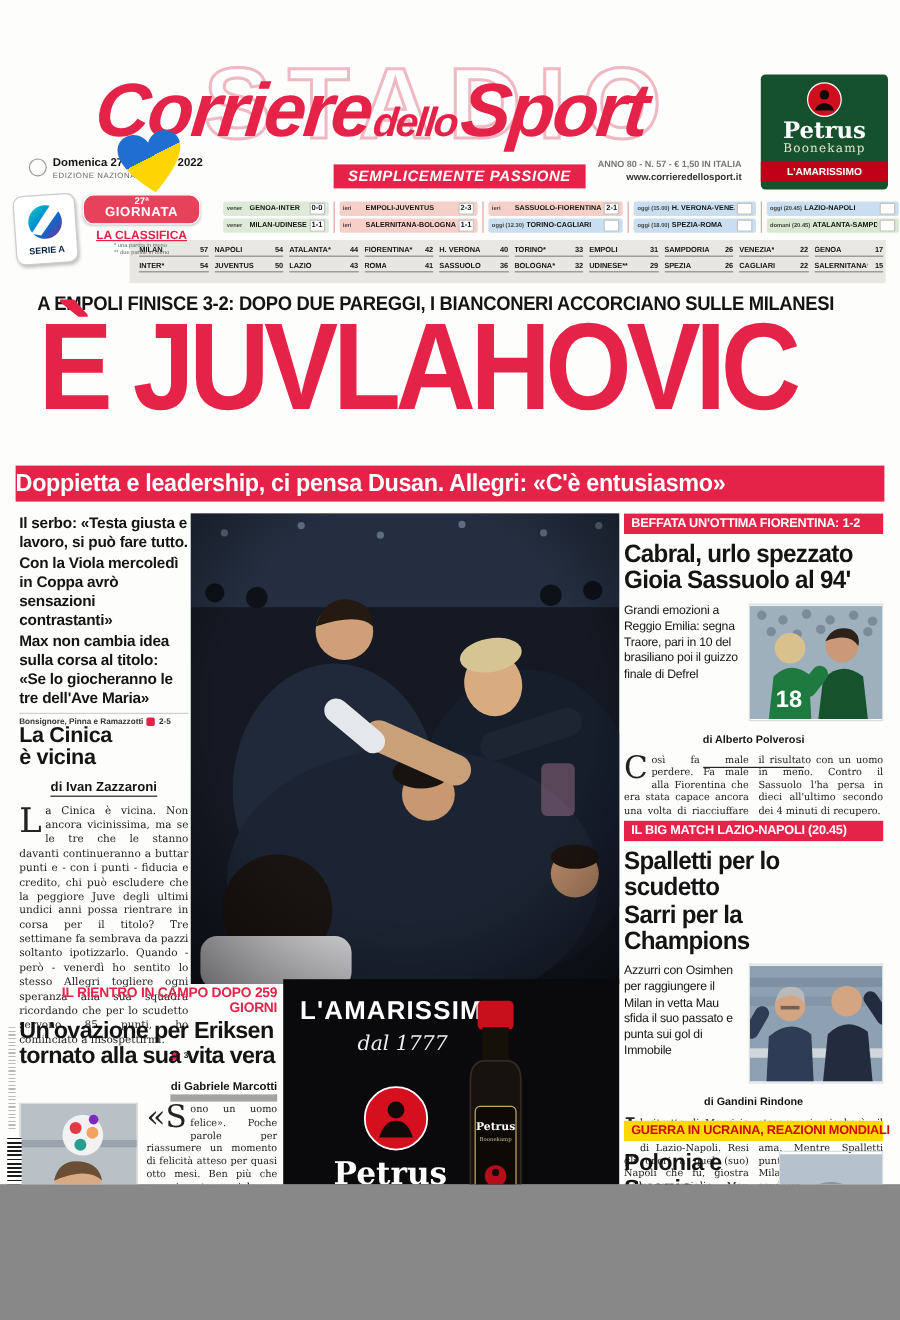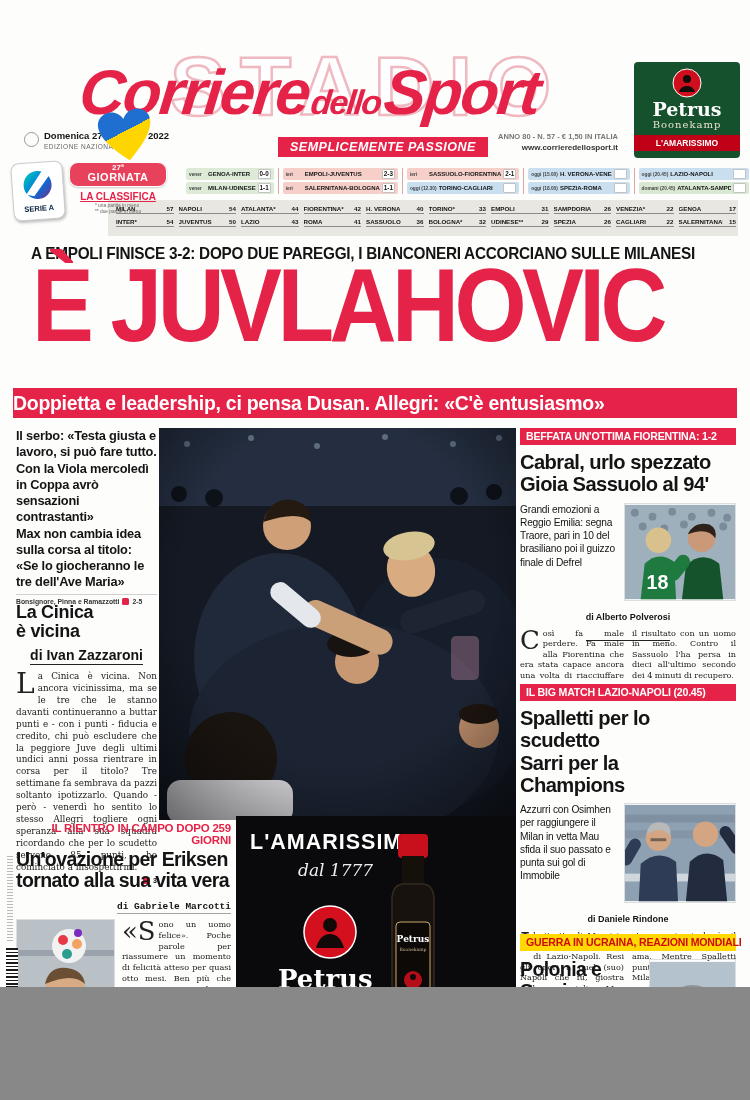--- a/index.html
+++ b/index.html
@@ -73,21 +73,21 @@
 
   
   .introcol{position:absolute;top:428px;left:16px;width:141px;}
   .intro{font-size:12.8px;font-weight:bold;line-height:1.27;letter-spacing:-.2px;}
   .byrow{display:flex;align-items:center;gap:3px;margin-top:7px;font-size:6.8px;font-weight:bold;color:#333;}
   .chip{display:inline-block;width:7px;height:7px;background:#e52248;border-radius:1.5px;flex:none;}
   .pg{font-weight:bold;}
   .cinica{position:absolute;top:594px;left:16px;width:141px;border-top:1px solid #cfcfcf;padding-top:8px;}
   .cin-t{font-size:18px;font-weight:800;line-height:1.05;letter-spacing:-.3px;}
   .cin-by{text-align:center;margin:5px 0 7px;}
-  .cin-by span{font-size:14px;font-weight:bold;border-bottom:1px solid #222;padding-bottom:1px;}
+  .cin-by span{font-size:11px;font-weight:bold;border-bottom:1px solid #222;padding-bottom:1px;}
   .serifbody{font-family:"DejaVu Serif",serif;text-align:justify;color:#222;margin:0;}
   .cin-body{font-size:8.8px;line-height:1.36;}
   .dc::first-letter{float:left;font-size:3.2em;line-height:.78;padding:2px 3px 0 0;}
   .pgrow{display:flex;justify-content:flex-end;align-items:center;gap:3px;margin-top:3px;
          font-size:7px;font-weight:bold;}
 
   .main-photo{position:absolute;top:428px;left:159px;width:357px;height:392px;background:#10141c;}
 
   .rcol{position:absolute;left:520px;width:216px;}
   .redbar{background:#e52248;color:#fff;font-size:10.6px;font-weight:800;height:17px;line-height:17px;
@@ -105,21 +105,21 @@
   .by2{display:flex;align-items:center;gap:3px;margin-top:4px;font-size:6.4px;font-weight:bold;color:#333;}
 
   .ukr-grid{display:flex;gap:7px;margin-top:8px;}
   .ukr-h{font-size:19.5px;font-weight:800;line-height:1.12;letter-spacing:-.6px;width:122px;flex:none;}
 
   
   .eri{position:absolute;top:822px;left:16px;width:215px;}
   .eri-k{color:#e52248;font-size:11.5px;font-weight:700;letter-spacing:-.2px;text-align:right;}
   .eri-h{font-size:19.5px;font-weight:800;line-height:1.08;letter-spacing:-.6px;margin-top:3px;}
   .eri-by{text-align:right;margin-top:4px;}
-  .eri-by span{font-size:9.5px;font-weight:bold;border-bottom:1px solid #a3a3a3;padding-bottom:1px;font-family:Liberation Mono, monospace;}
+  .eri-by span{font-size:9.5px;font-weight:bold;border-bottom:6px solid #a3a3a3;padding-bottom:1px;}
   .eri-row{display:flex;gap:7px;margin-top:6px;}
   .eri-body{flex:1;font-size:8.1px;line-height:1.33;}
 
   
   .ad2{position:absolute;top:816px;left:236px;width:280px;height:274px;background:#0a0a0c;overflow:hidden;}
   .ad2-t{position:absolute;left:14px;top:14px;color:#fff;font-size:21.5px;font-weight:800;letter-spacing:1px;}
   .ad2-s{position:absolute;left:62px;top:44px;color:#eee;font-size:17px;font-style:italic;
          font-family:"DejaVu Serif",serif;}
   .ad2-brand{position:absolute;left:42px;top:148px;color:#fff;font-size:26px;font-weight:bold;
              font-family:"DejaVu Serif",serif;}
@@ -483,21 +483,21 @@
         <path d="M22 30 Q24 16 38 18 Q48 20 46 32 Q38 20 22 30 Z" fill="#b9b9b9"></path>
         <rect x="26" y="34" width="16" height="3" fill="#333" opacity=".6"></rect>
         <path d="M16 60 Q34 44 52 58 L54 98 L14 98 Z" fill="#2e3c55"></path>
         <rect x="8" y="32" width="12" height="30" rx="6" fill="#2e3c55" transform="rotate(30 8 32)"></rect>
         <circle cx="82" cy="30" r="13" fill="#d3a582"></circle>
         <path d="M66 58 Q82 42 100 56 L104 98 L62 98 Z" fill="#232c3e"></path>
         <rect x="94" y="26" width="12" height="32" rx="6" fill="#232c3e" transform="rotate(-34 94 26)"></rect>
       </svg>
     </div>
     <div class="rby">
-      <span>di Daniele Rindone</span>
+      <span>di Gandini Rindone</span>
     </div>
     <p class="serifbody rbody dc">Il ritratto di Maurizio Sarri è la locandina di Lazio-Napoli. Resi gli onori a quel (suo) Napoli che fu, giostra delle meraviglie, Mau stasera si giocherà il futuro della Lazio che ama. Mentre Spalletti punta l'aggancio al Milan nella corsa scudetto.</p>
     <div class="by2">
       <span>Ercole, Giordano e Tarantino</span>
       <span class="chip"></span>
       <span class="pg">12-13</span>
     </div>
   </section>
 
   <section class="rcol" style="top:934px">

